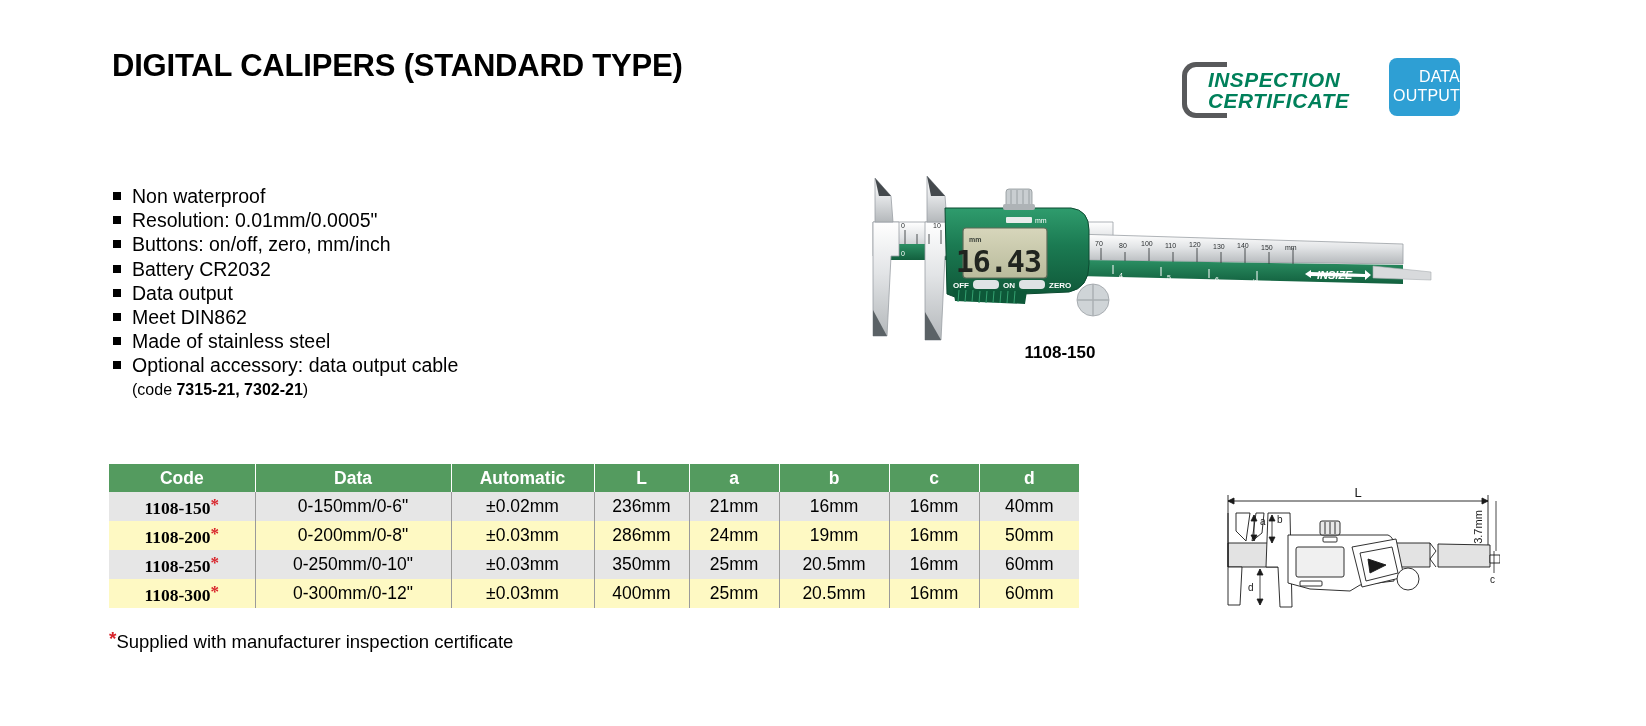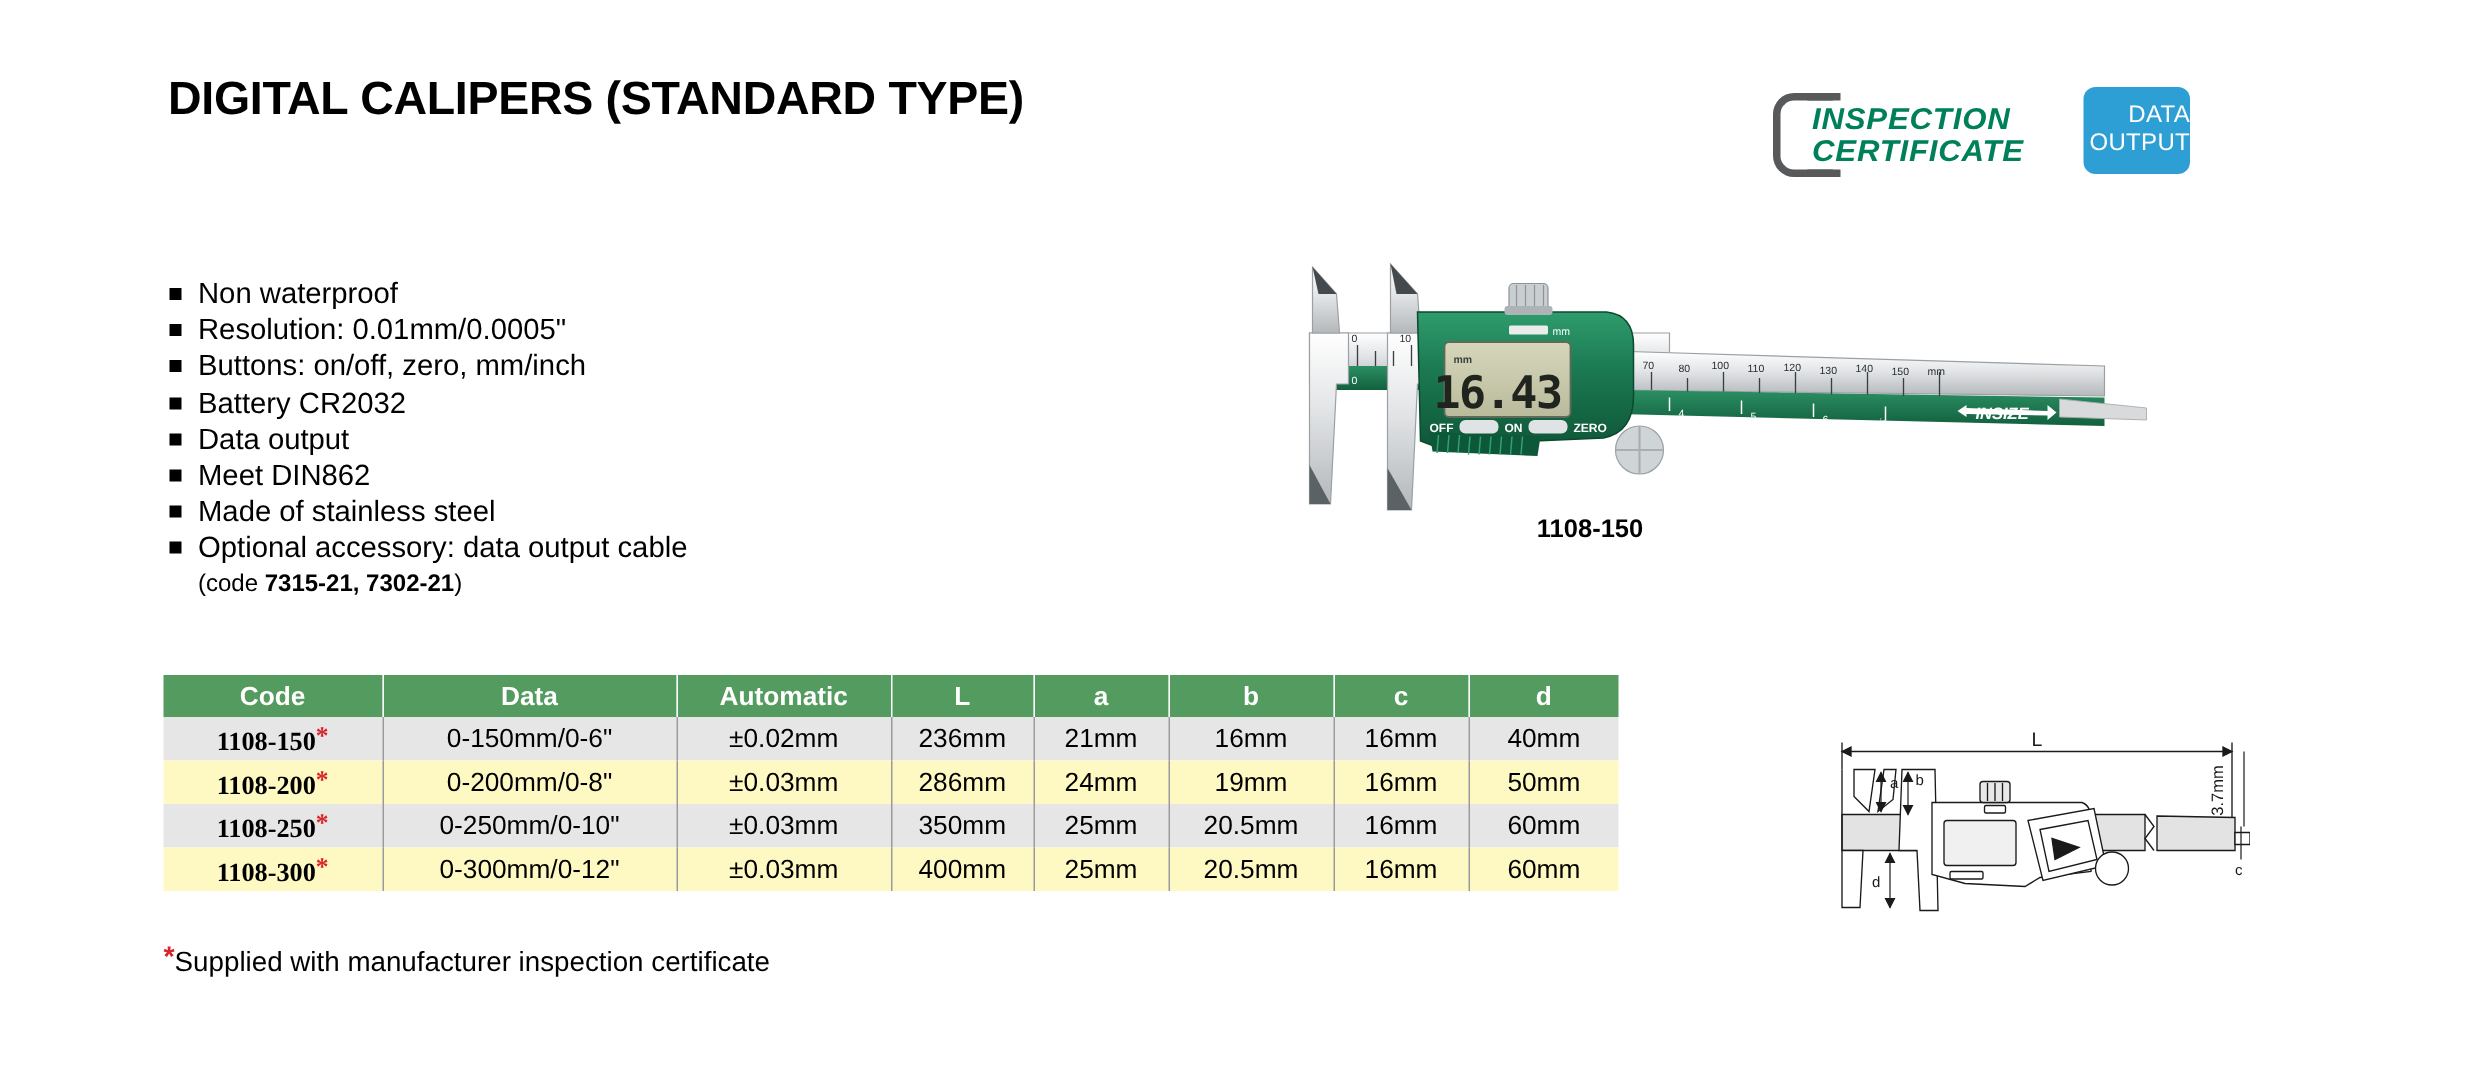--- a/index.html
+++ b/index.html
@@ -139,21 +139,21 @@
     width: 410px;
     text-align: center;
     font-size: 17px;
     font-weight: bold;
   }
 
   
   .spec-table {
     position: absolute;
     left: 109px;
-    top: 450px;
+    top: 464px;
     border-collapse: collapse;
     font-size: 17.5px;
   }
   .spec-table th {
     background: #549b5f;
     color: #ffffff;
     font-weight: bold;
     height: 28px;
     padding: 0 8px;
     border-right: 1px solid #ffffff;

